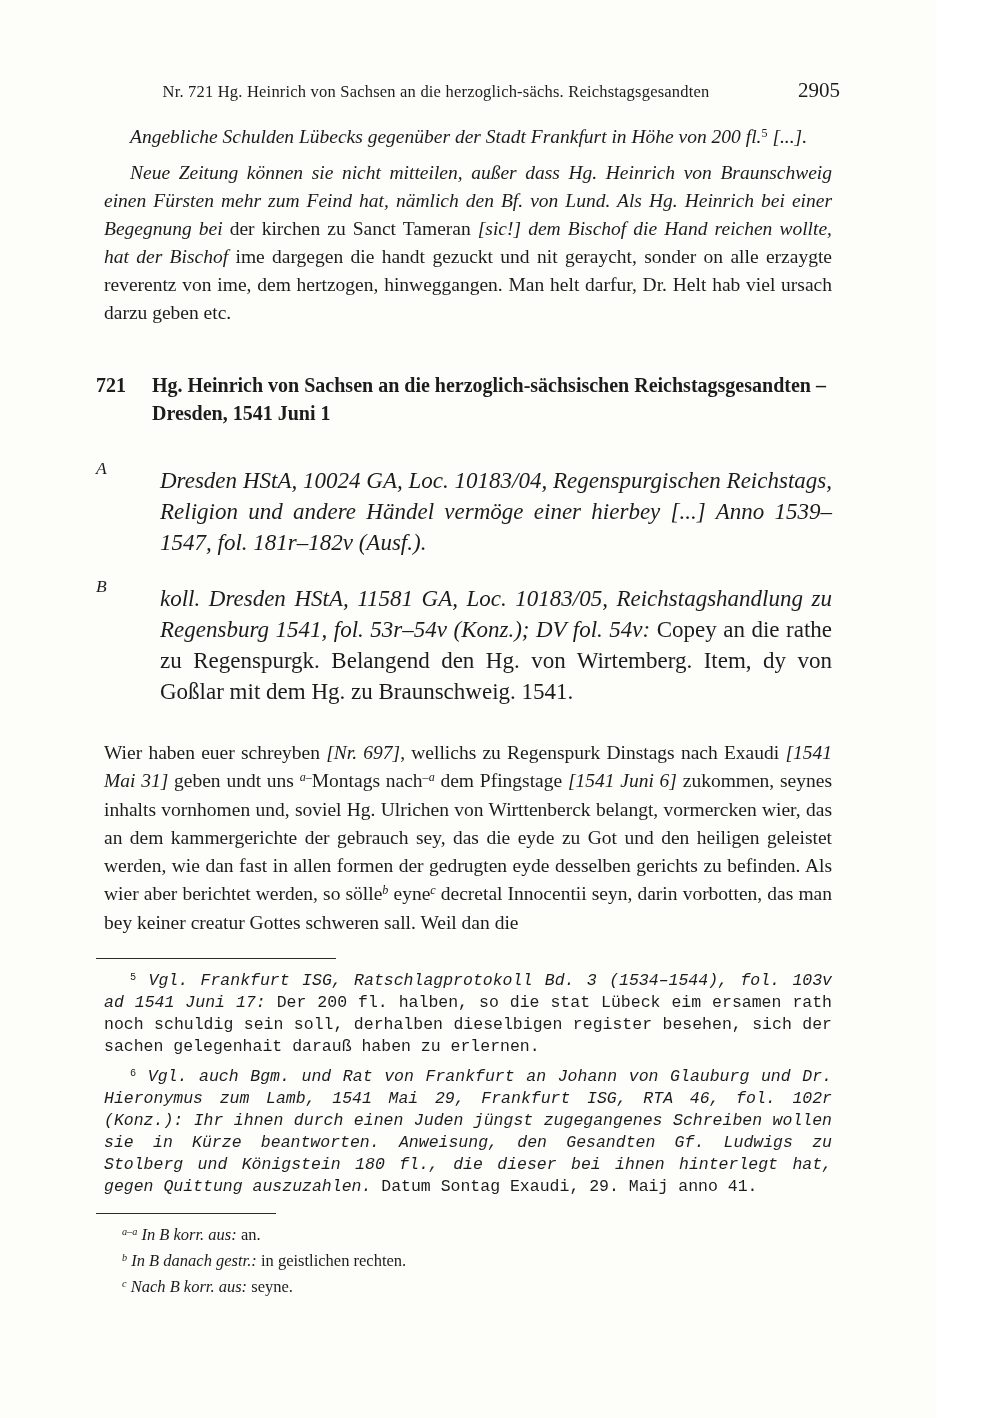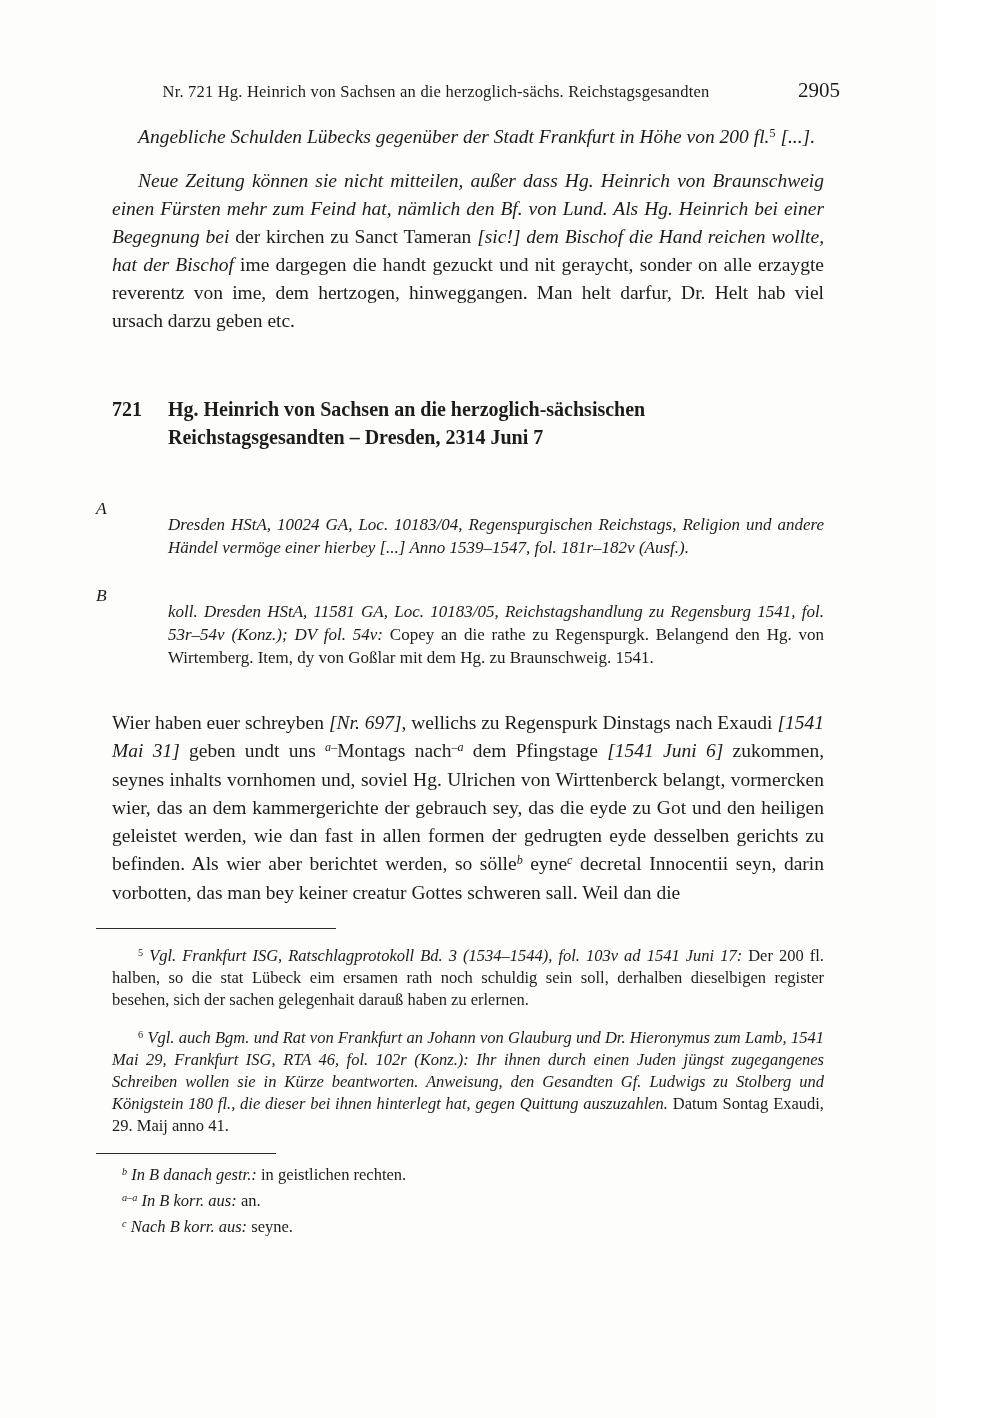--- a/index.html
+++ b/index.html
@@ -24,69 +24,70 @@
     text-align: center;
     font-size: 16.5px;
     letter-spacing: 0.2px;
   }
   .page-number {
     font-size: 21px;
     margin-left: 22px;
   }
   .para {
     text-align: justify;
-    margin: 16px;
+    margin: 8px;
   }
   .summary .para {
     font-size: 19.5px;
     line-height: 28px;
   }
   .indented { text-indent: 26px; }
   .doc-heading {
     display: grid;
     grid-template-columns: 56px 1fr;
     margin-top: 44px;
     margin-bottom: 30px;
   }
   .doc-number, .doc-title {
     font-size: 20px;
     font-weight: bold;
     line-height: 28px;
-    margin: 16px;
+    margin: 0;
   }
   .sources {
     margin-bottom: 24px;
   }
   .source-row {
     display: grid;
     grid-template-columns: 56px 1fr;
     margin-bottom: 9px;
   }
   .source-label {
     font-size: 17.5px;
     font-style: italic;
     line-height: 23.5px;
   }
   .source-text {
-    font-size: 17px;
-    line-height: 23px;
+    font-size: 23px;
+    line-height: 31px;
   }
   .body-text .para {
     font-size: 19.5px;
     line-height: 28.3px;
   }
   .fn-rule {
     border: 0;
     border-top: 1.5px solid #2a2a2a;
     width: 240px;
     margin: 21px 0 11px 0;
   }
   .footnotes .para {
     font-size: 16.5px;
     line-height: 22px;
+    font-family: Liberation Mono, monospace;
   }
   .footnote { text-indent: 26px; }
   .app-rule {
     border: 0;
     border-top: 1.5px solid #2a2a2a;
     width: 180px;
     margin: 15px 0 8px 0;
   }
   .app-note {
     margin: 0;
@@ -119,21 +120,21 @@
     <div class="page-number">2905</div>
   </header>
 
   <section class="summary">
     <p class="para indented"><span class="seg-italic">Angebliche Schulden Lübecks gegenüber der Stadt Frankfurt in Höhe von 200 fl.</span><span class="seg-sup">5</span><span class="seg-italic"> [...].</span></p>
     <p class="para indented"><span class="seg-italic">Neue Zeitung können sie nicht mitteilen, außer dass Hg. Heinrich von Braunschweig einen Fürsten mehr zum Feind hat, nämlich den Bf. von Lund. Als Hg. Heinrich bei einer Begegnung bei </span><span class="seg-roman">der kirchen zu Sanct Tameran </span><span class="seg-italic">[sic!] dem Bischof die Hand reichen wollte, hat der Bischof </span><span class="seg-roman">ime dargegen die handt gezuckt und nit geraycht, sonder on alle erzaygte reverentz von ime, dem hertzogen, hinweggangen. Man helt darfur, Dr. Helt hab viel ursach darzu geben etc.</span></p>
   </section>
 
   <section class="doc-heading">
     <span class="doc-number">721</span>
-    <h1 class="doc-title">Hg. Heinrich von Sachsen an die herzoglich-sächsischen Reichstagsgesandten – Dresden, 2314 Juni 7</h1>
+    <h1 class="doc-title">Hg. Heinrich von Sachsen an die herzoglich-sächsischen Reichstagsgesandten – Dresden, 1541 Juni 1</h1>
   </section>
 
   <section class="sources">
     <div class="source-row">
       <span class="source-label">A</span>
       <p class="para source-text"><span class="seg-italic">Dresden HStA, 10024 GA, Loc. 10183/04, Regenspurgischen Reichstags, Religion und andere Händel vermöge einer hierbey [...] Anno 1539–1547, fol. 181r–182v (Ausf.).</span></p>
     </div>
     <div class="source-row">
       <span class="source-label">B</span>
       <p class="para source-text"><span class="seg-italic">koll. Dresden HStA, 11581 GA, Loc. 10183/05, Reichstagshandlung zu Regensburg 1541, fol. 53r–54v (Konz.); DV fol. 54v: </span><span class="seg-roman">Copey an die rathe zu Regenspurgk. Belangend den Hg. von Wirtemberg. Item, dy von Goßlar mit dem Hg. zu Braunschweig. 1541.</span></p>
@@ -147,18 +148,18 @@
   <hr class="fn-rule">
 
   <section class="footnotes">
     <p class="para footnote"><span class="seg-sup">5</span><span class="seg-italic"> Vgl. Frankfurt ISG, Ratschlagprotokoll Bd. 3 (1534–1544), fol. 103v ad 1541 Juni 17: </span><span class="seg-roman">Der 200 fl. halben, so die stat Lübeck eim ersamen rath noch schuldig sein soll, derhalben dieselbigen register besehen, sich der sachen gelegenhait darauß haben zu erlernen.</span></p>
     <p class="para footnote"><span class="seg-sup">6</span><span class="seg-italic"> Vgl. auch Bgm. und Rat von Frankfurt an Johann von Glauburg und Dr. Hieronymus zum Lamb, 1541 Mai 29, Frankfurt ISG, RTA 46, fol. 102r (Konz.): Ihr ihnen durch einen Juden jüngst zugegangenes Schreiben wollen sie in Kürze beantworten. Anweisung, den Gesandten Gf. Ludwigs zu Stolberg und Königstein 180 fl., die dieser bei ihnen hinterlegt hat, gegen Quittung auszuzahlen. </span><span class="seg-roman">Datum Sontag Exaudi, 29. Maij anno 41.</span></p>
   </section>
 
   <hr class="app-rule">
 
   <section class="apparatus">
+    <p class="app-note"><span class="seg-supi">a–a</span><span class="seg-italic"> In B korr. aus: </span><span class="seg-roman">an.</span></p>
     <p class="app-note"><span class="seg-supi">b</span><span class="seg-italic"> In B danach gestr.: </span><span class="seg-roman">in geistlichen rechten.</span></p>
-    <p class="app-note"><span class="seg-supi">a–a</span><span class="seg-italic"> In B korr. aus: </span><span class="seg-roman">an.</span></p>
     <p class="app-note"><span class="seg-supi">c</span><span class="seg-italic"> Nach B korr. aus: </span><span class="seg-roman">seyne.</span></p>
   </section>
 
 </div>
 
 </body></html>

